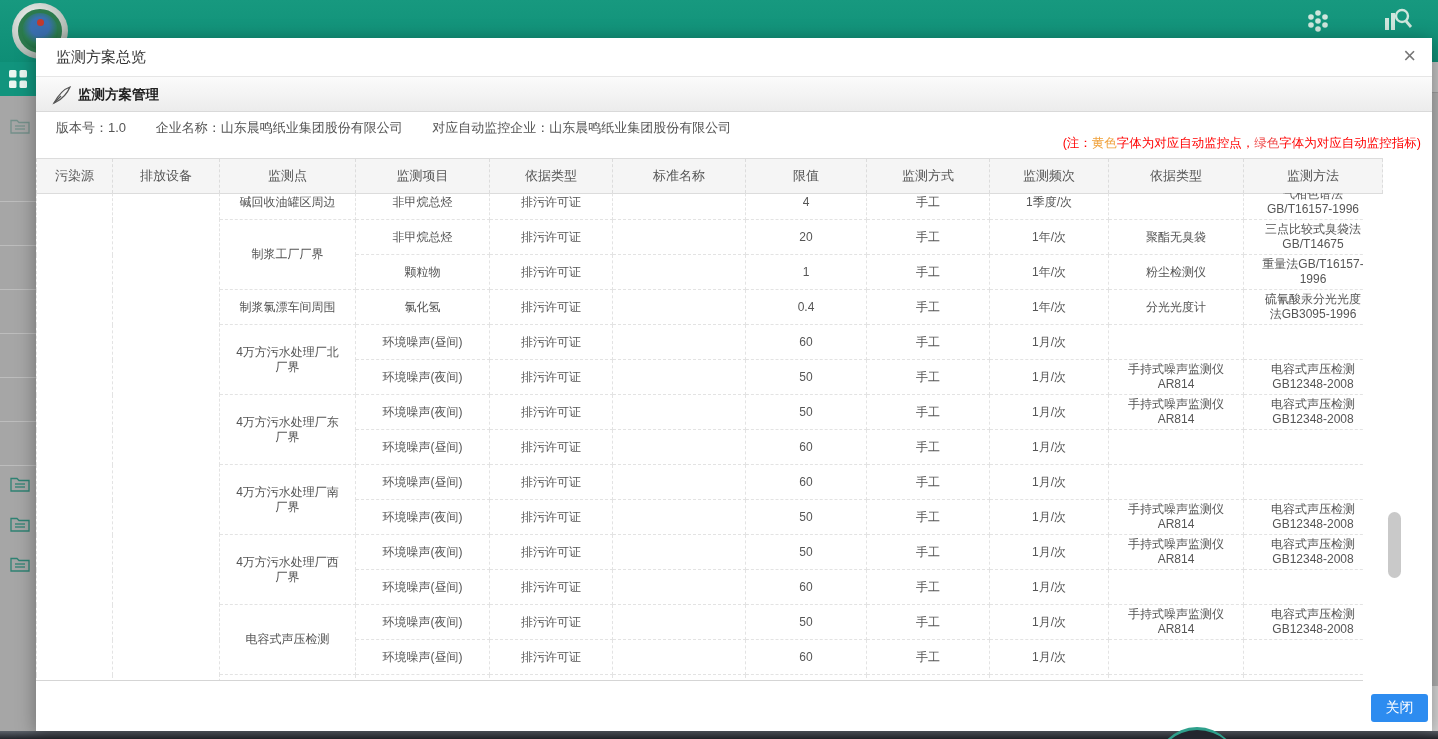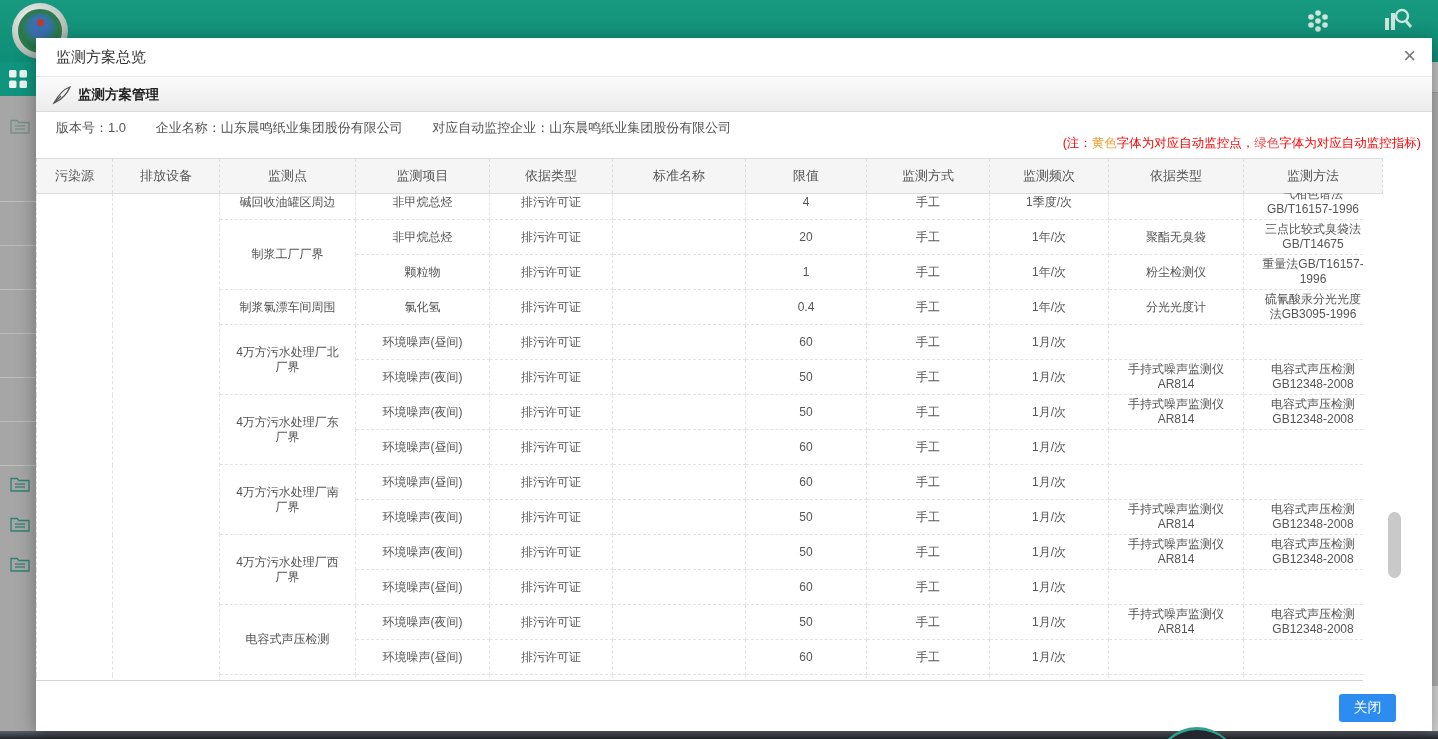--- a/index.html
+++ b/index.html
@@ -63,21 +63,21 @@
   .grid-header{position:absolute;left:0;top:120px;}
   .grid-header th{height:34px;background:#f5f5f5;font-size:13px;font-weight:normal;color:#555;
     border:1px solid #dcdcdc;border-left-style:dashed;border-right-style:dashed;padding:0;}
   .grid-body{position:absolute;left:0;top:155px;width:1327px;height:487px;overflow:hidden;
     border-bottom:1px solid #d5d5d5;}
   .grid-body table{margin-top:-9px;}
   .grid-body td{height:35px;box-sizing:border-box;border:1px dashed #e3e3e3;font-size:12px;color:#555;
     text-align:center;vertical-align:middle;padding:1px 3px;line-height:15px;}
   .pre{white-space:pre-line;}
   .scroll-thumb{position:absolute;left:1352px;top:474px;width:13px;height:66px;background:#c9c9c9;border-radius:7px;cursor:pointer;}
-  .close-btn{position:absolute;right:36px;top:656px;width:57px;height:28px;background:#2d8cf0;color:#fff;
+  .close-btn{position:absolute;right:4px;top:656px;width:57px;height:28px;background:#2d8cf0;color:#fff;
     font-size:14px;border:none;border-radius:3px;cursor:pointer;font-family:inherit;}
 </style>
 </head>
 <body>
 
 <div class="app-header">
   <div class="logo">
     <div class="logo-inner"></div>
     <div class="logo-dot"></div>
   </div>

